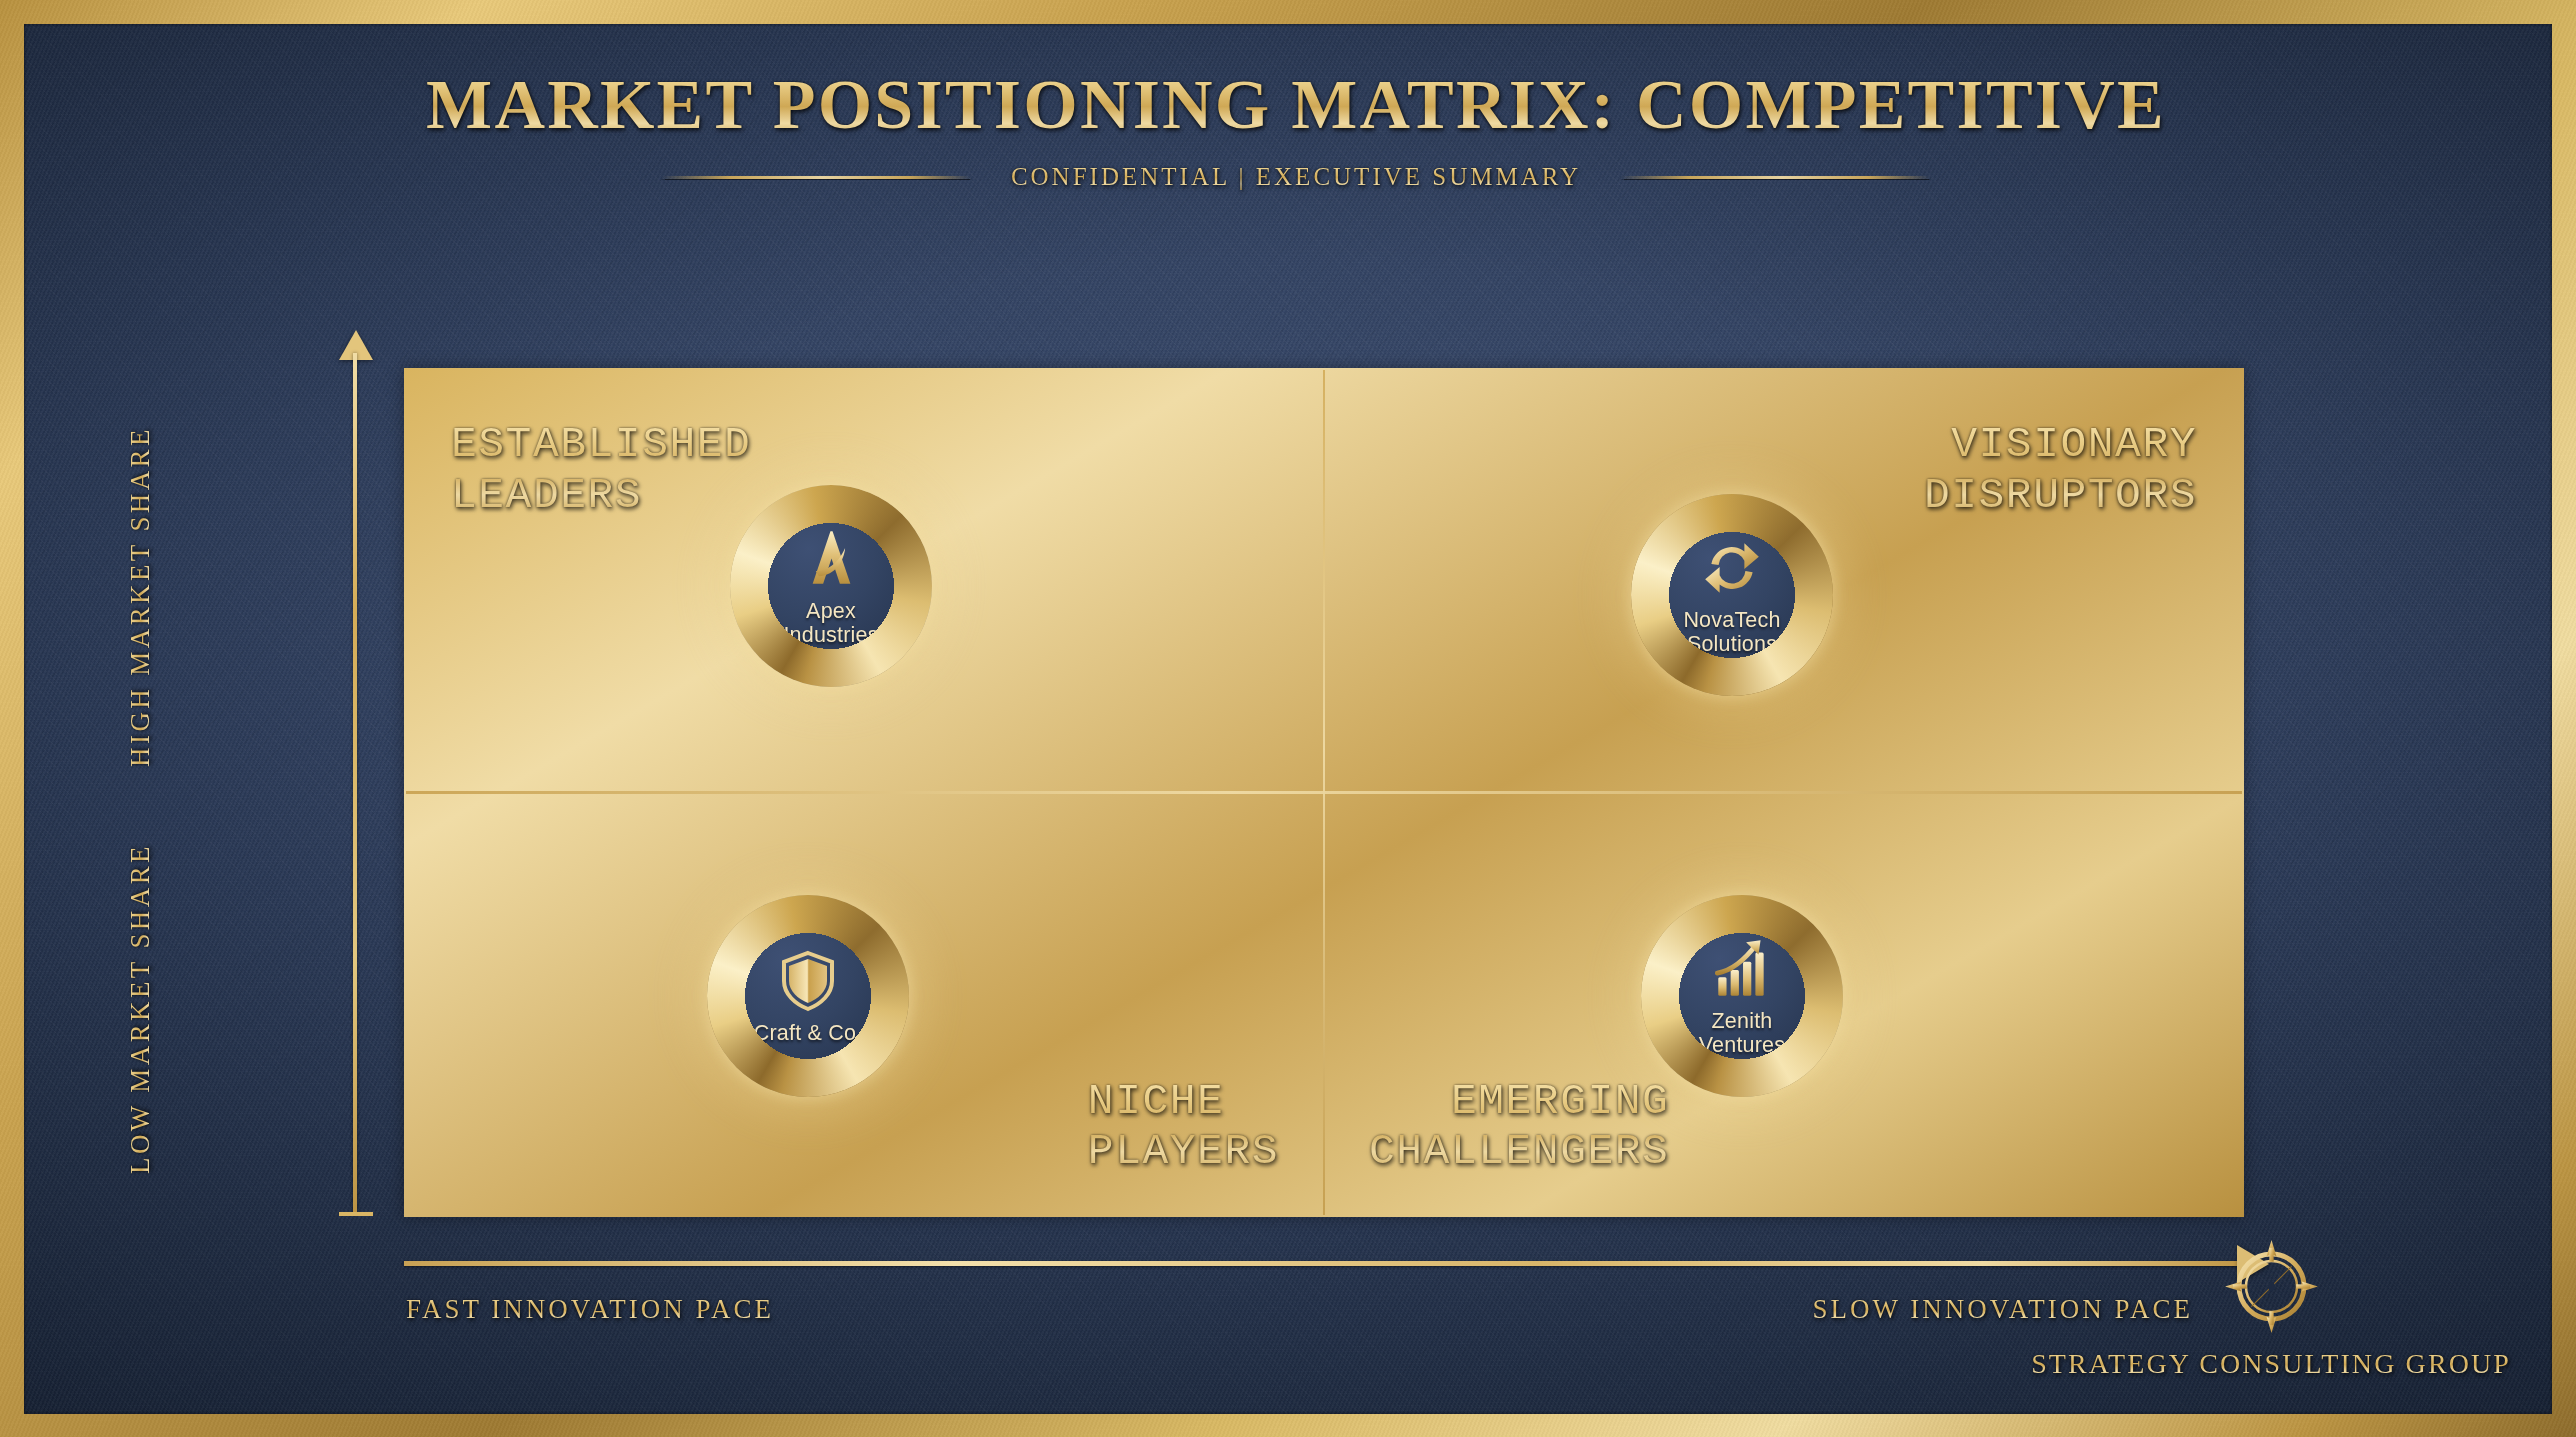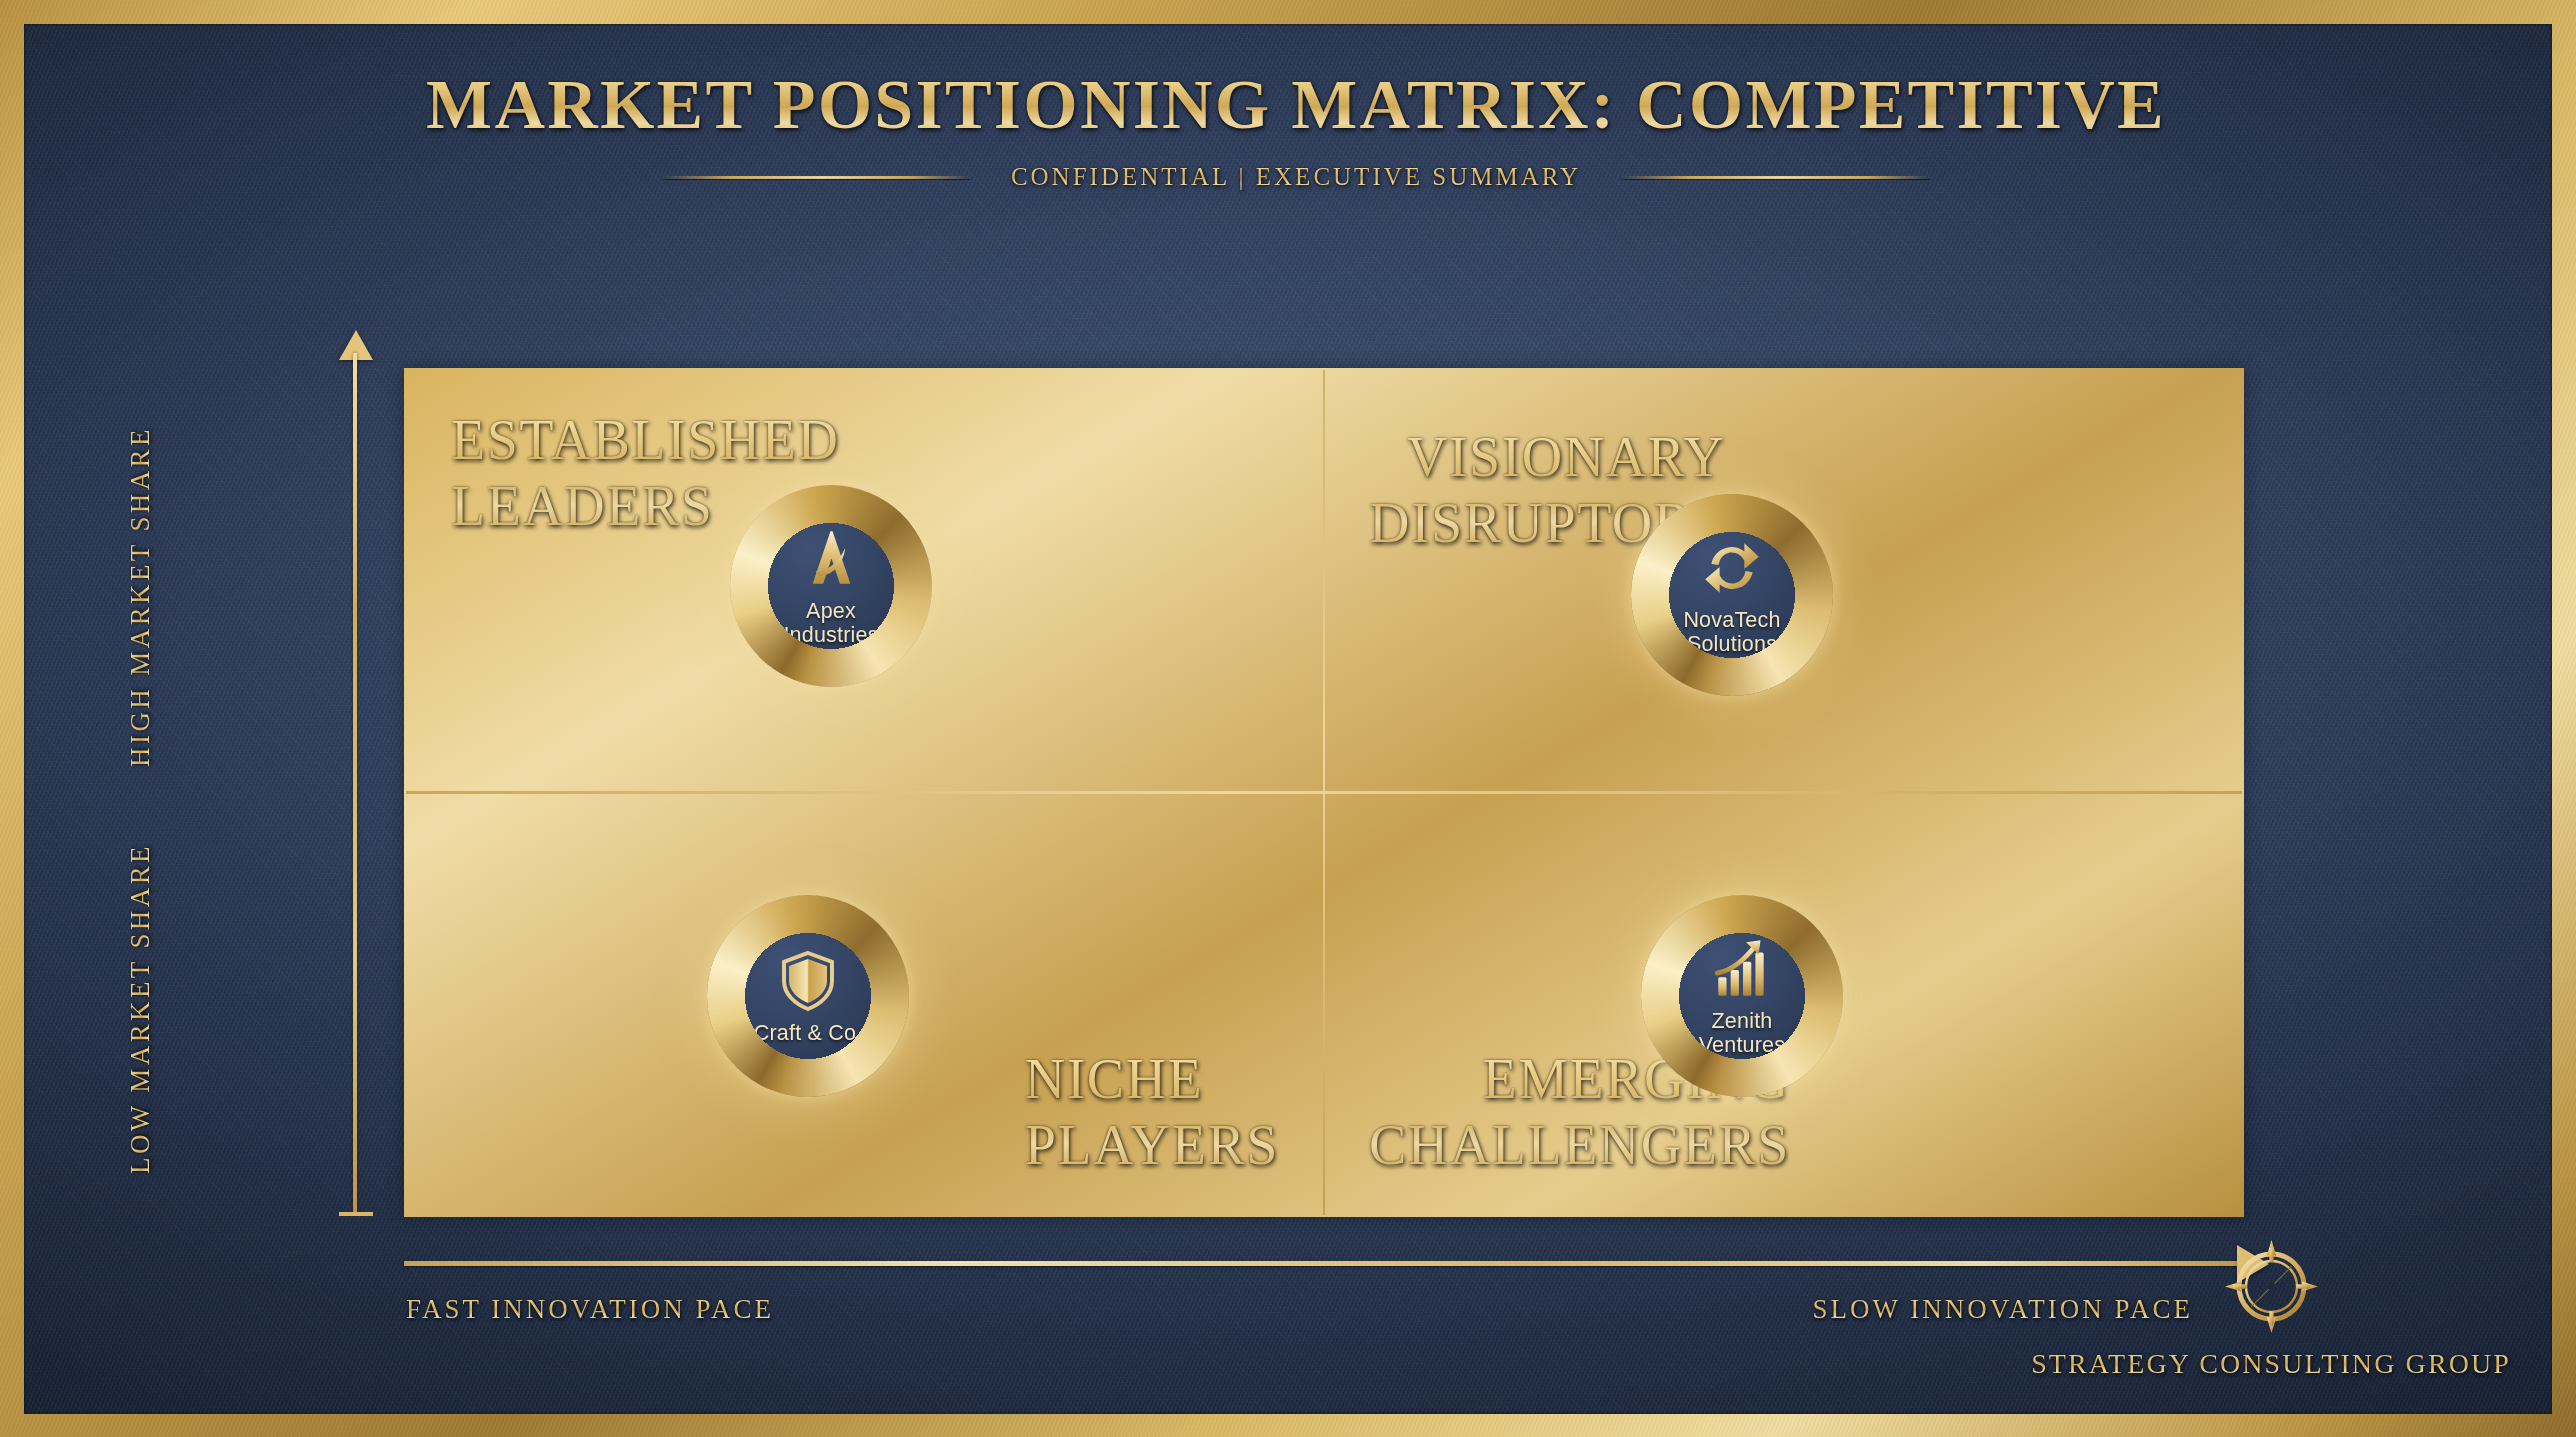--- a/index.html
+++ b/index.html
@@ -188,30 +188,31 @@
     opacity:.92;
   }
 
   .quad{
     position:absolute;
     width:50%; height:50%;
     padding:37px 45px;
     display:flex;
   }
   #quad-tl{ left:0;  top:0;  justify-content:flex-start; align-items:flex-start; }
-  #quad-tr{ left:50%;top:17px;    align-items:flex-start; }
+  #quad-tr{ left:50%;top:0;  justify-content:flex-end;   align-items:flex-start; }
   #quad-bl{ left:0;  top:50%;justify-content:flex-end; align-items:flex-end; }
   #quad-br{ left:50%;top:50%;justify-content:flex-start;   align-items:flex-end; }
 
   .quad-title{
-    font-family:Liberation Serif, serif;
-    font-size:56px;
+    font-family:Liberation Mono, monospace;
+    font-size:43px;
     letter-spacing:1.5px;
     line-height:1.18;
     text-transform:uppercase;
+    margin-top:13px;
   }
   #quad-tr .quad-title, #quad-br .quad-title{ text-align:right; }
 
   
   .badge{
     position:absolute;
     width:202px; height:202px;
     border-radius:50%;
     z-index:6;
     display:flex; flex-direction:column;

